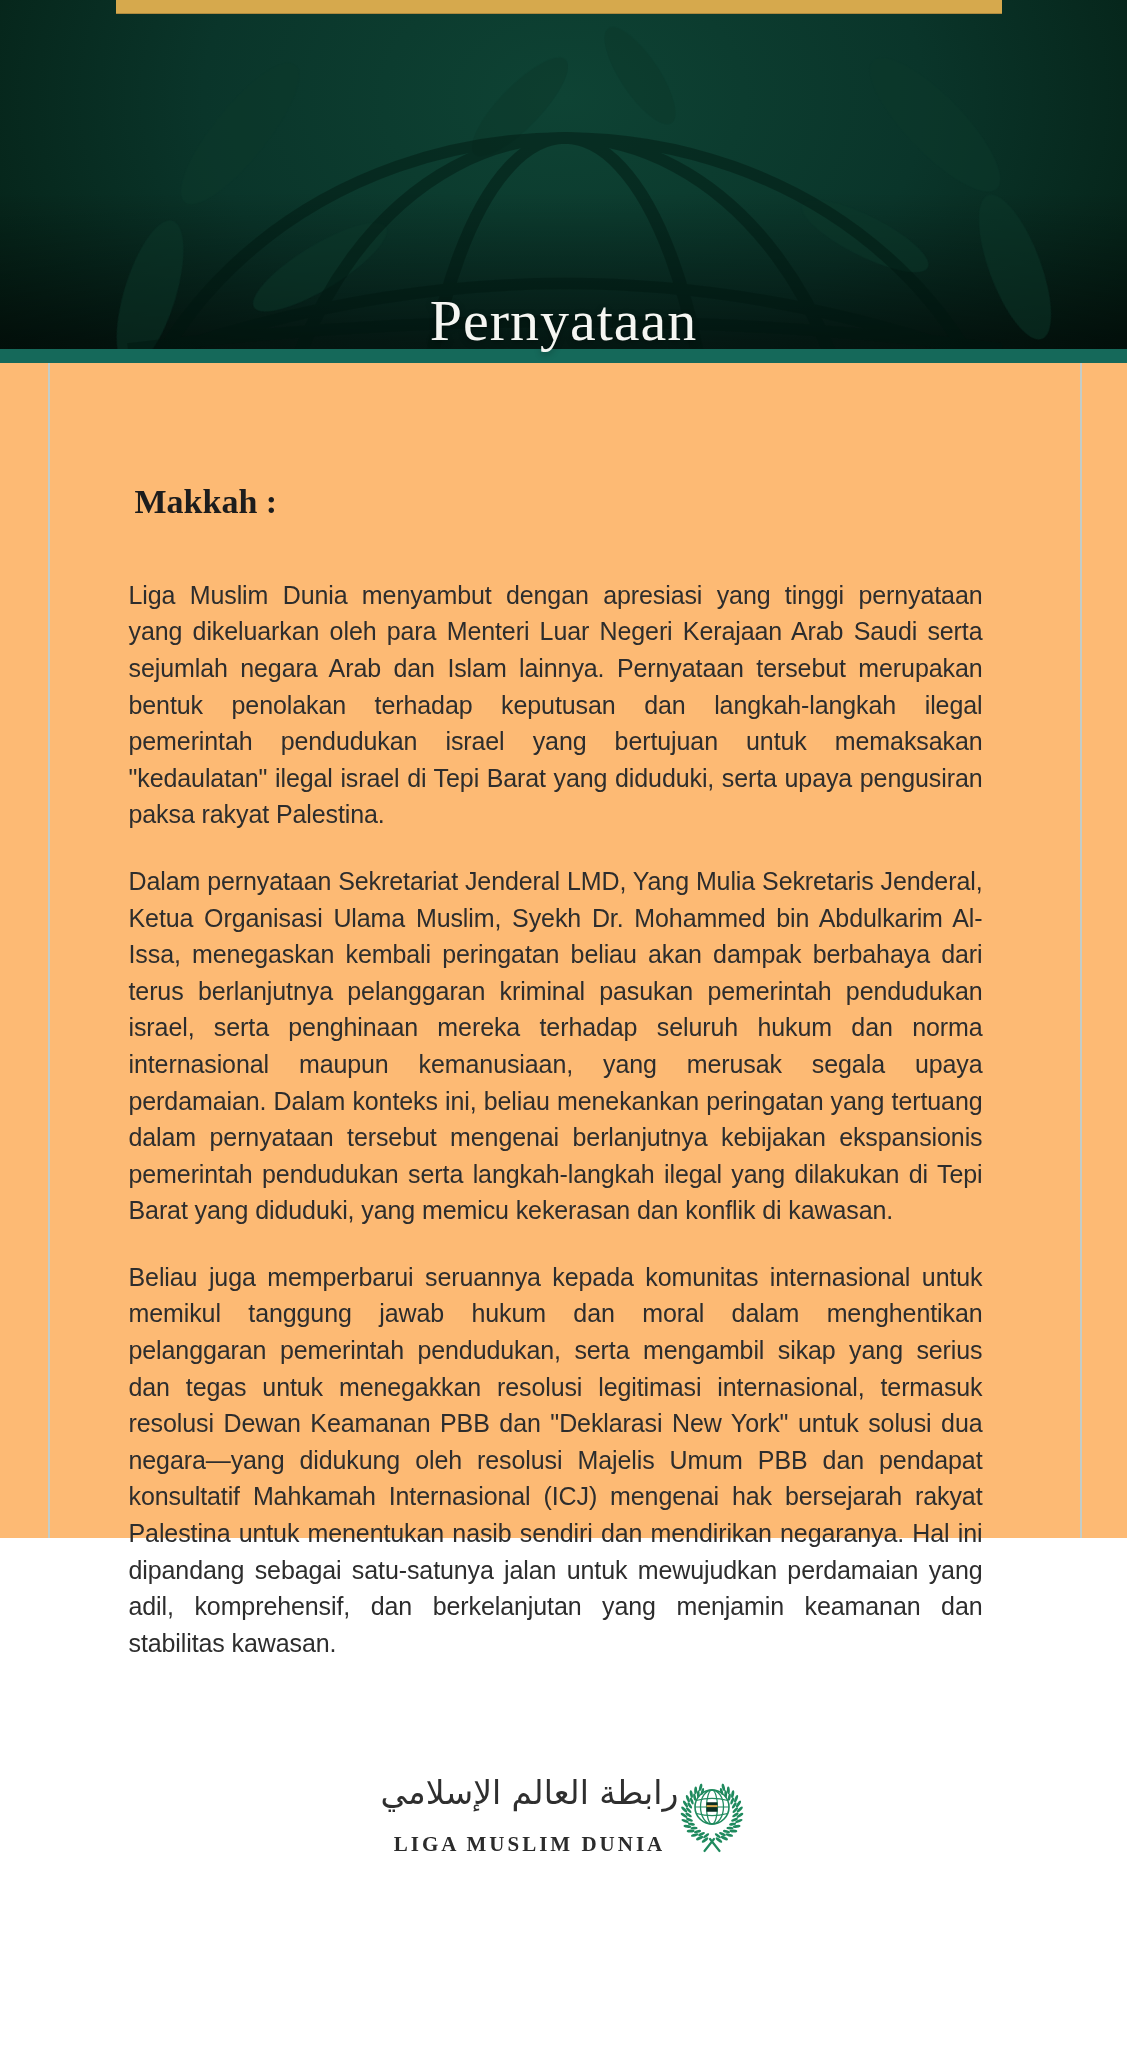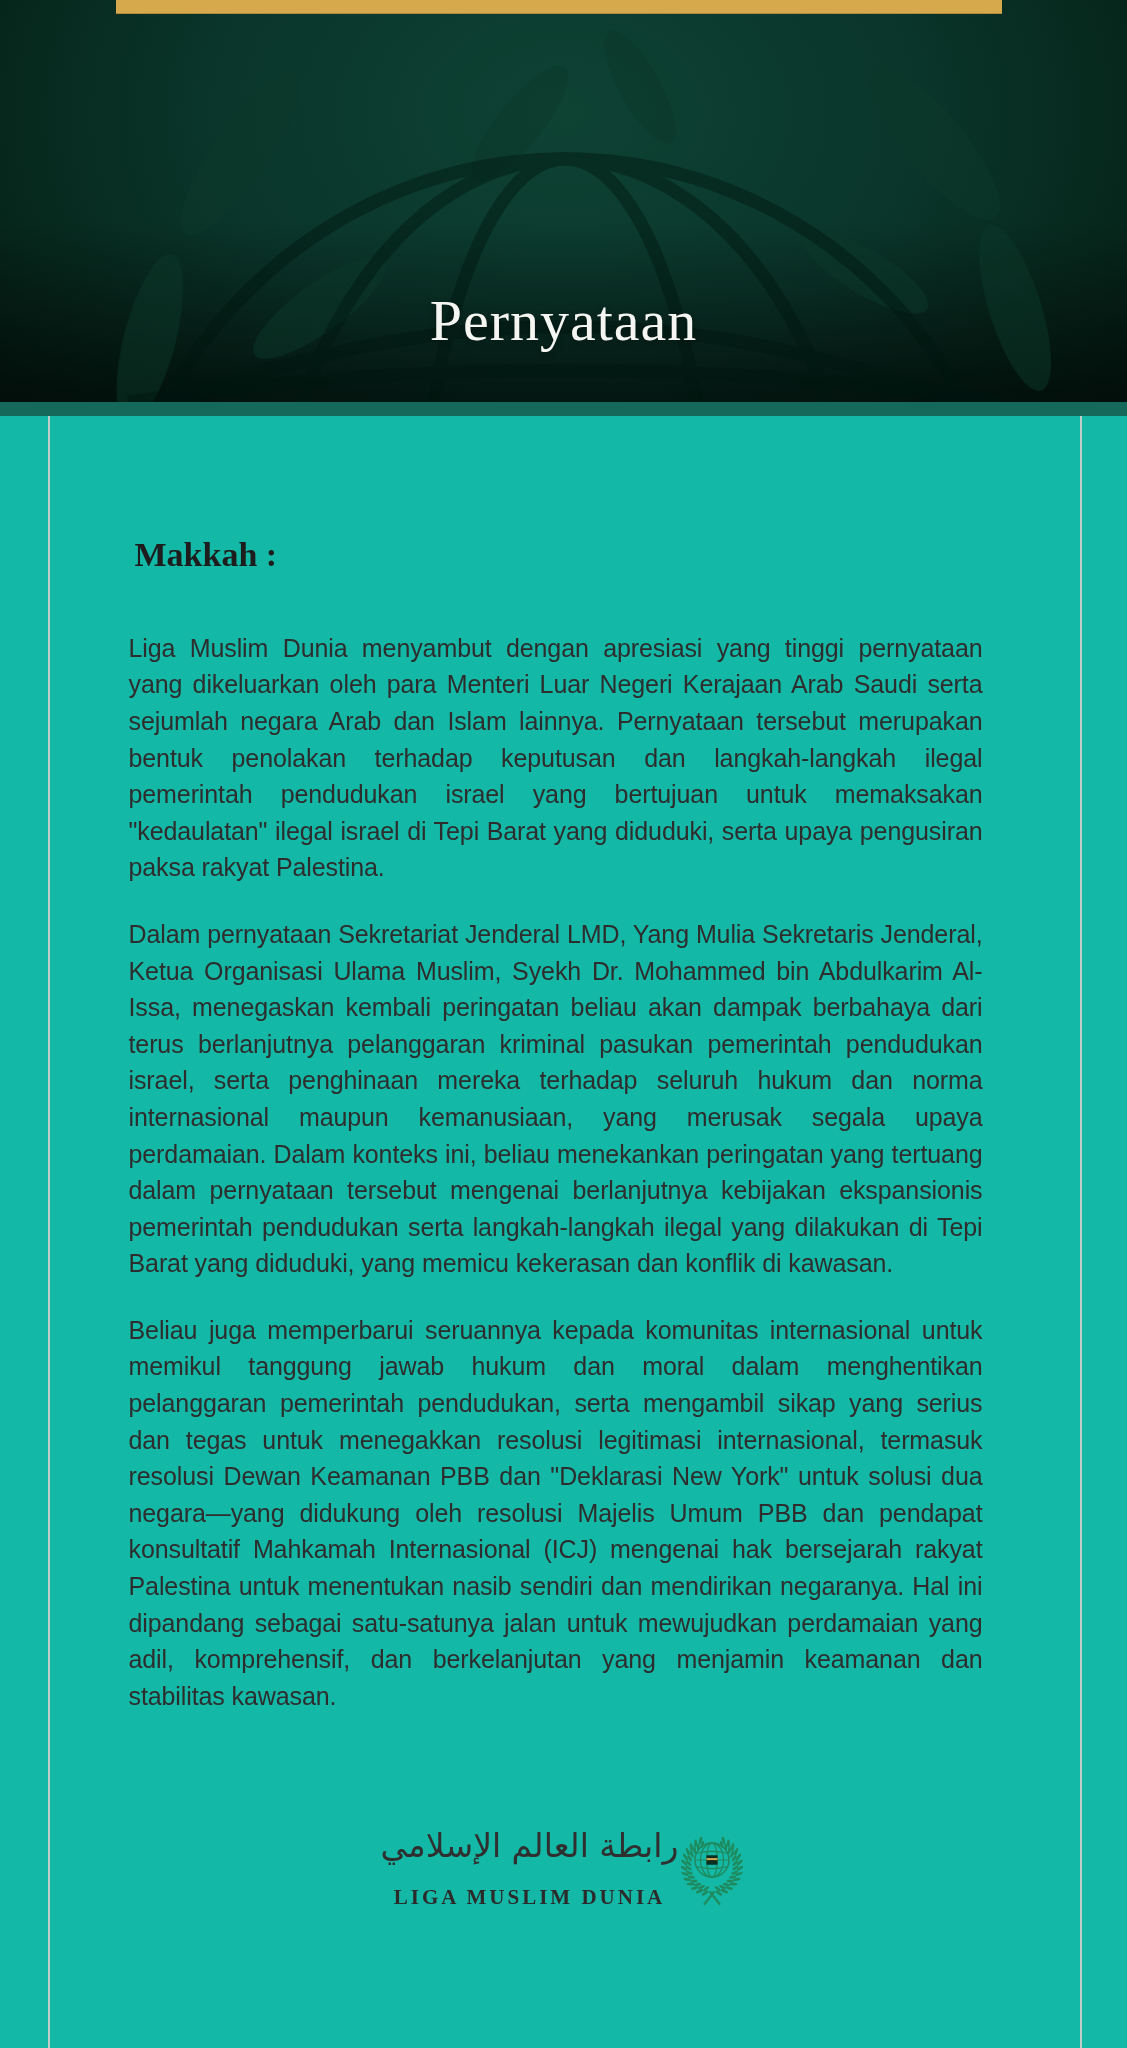--- a/index.html
+++ b/index.html
@@ -3,41 +3,41 @@
 <meta charset="utf-8">
 <style>
   html,body{margin:0;padding:0;background:#ffffff;}
   .page{
     position:relative;width:1127px;height:2048px;margin:0 auto;
     background:#ffffff;overflow:hidden;
     font-family:"Liberation Sans",sans-serif;
   }
   
   .hero{
-    position:relative;height:402px;
+    position:relative;height:349px;
     background:
       linear-gradient(180deg, rgba(0,0,0,0) 55%, rgba(0,0,0,.55) 98%),
       radial-gradient(900px 640px at 50% 28%, #0e4334 0%, #0a352a 40%, #052217 72%, #02140d 100%);
   }
   .hero-art{position:absolute;inset:0;width:100%;height:100%;}
   .gold-bar{
     position:absolute;top:0;left:116px;width:886px;height:13px;
     background:var(--gold,#d6a94d);
     border-bottom:1px solid rgba(0,0,0,.18);
   }
   .page-title{
     position:absolute;left:0;right:0;top:286px;margin:0;
     text-align:center;color:#f5f6f2;
     font-family:"Liberation Serif",serif;font-weight:400;
     font-size:58px;line-height:1.2;letter-spacing:1px;
     text-shadow:0 2px 6px rgba(0,0,0,.35);
   }
   .teal-band{height:14px;background:var(--teal-band,#15695a);}
   
-  .sheet{position:relative;height:1656px;background:#14b8a6;}
+  .sheet{position:relative;height:1175px;background:#fdba74;}
   .margin-rule{position:absolute;top:0;bottom:0;width:2px;background:var(--margin-rule,#c3cdc8);}
   .rule-left{left:48px;}
   .rule-right{left:1080px;}
   .column{position:relative;width:870px;margin:0 auto;padding-top:119px;}
   .dateline{
     margin:0 0 54px 6px;color:#1d1d1d;
     font-family:"Liberation Serif",serif;font-weight:700;
     font-size:34px;line-height:1.2;
   }
   .column p{

